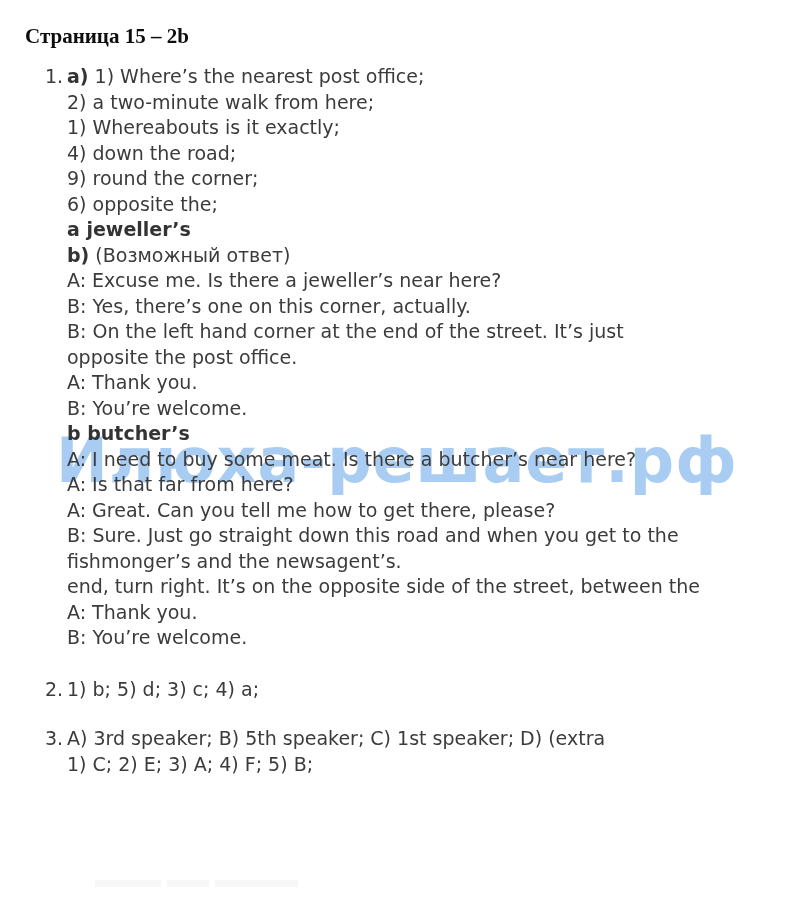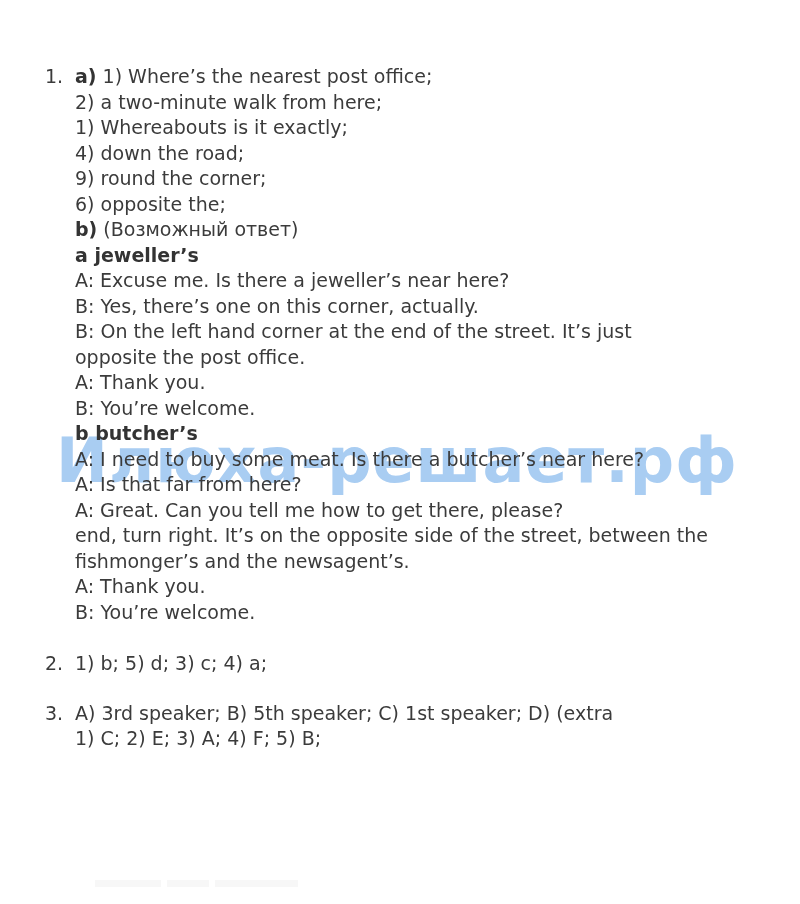--- a/index.html
+++ b/index.html
@@ -59,64 +59,65 @@
   .answer-item:nth-child(3) { margin-top: 24px; }
   .num {
     position: absolute;
     left: 0;
     top: 0;
     line-height: 25.5px;
   }
   .line {
     line-height: 25.5px;
     white-space: nowrap;
-    margin-left: 8px;
   }
   .line b { font-weight: bold; color: #333333; }
   .faint-strip {
     position: absolute;
     height: 7px;
     background: #f7f7f7;
     z-index: 0;
   }
   .strip-1 { left: 95px;  top: 880px; width: 66px; }
   .strip-2 { left: 167px; top: 880px; width: 42px; }
   .strip-3 { left: 215px; top: 880px; width: 83px; }
 </style>
 </head>
 <body>
 
 <div class="page">
   <div class="watermark" style="color: rgb(169, 205, 242);">Илюха-решает.рф</div>
 
+  <div class="header">Страница 15 – 2b</div>
 
   <ol class="answers">
       <li class="answer-item">
         <span class="num">1.</span>
         <div class="lines">
           <div class="line"><b>a)</b> 1) Where’s the nearest post office;</div>
           <div class="line">2) a two-minute walk from here;</div>
           <div class="line">1) Whereabouts is it exactly;</div>
           <div class="line">4) down the road;</div>
           <div class="line">9) round the corner;</div>
           <div class="line">6) opposite the;</div>
+          <div class="line"><b>a jeweller’s</b></div>
           <div class="line"><b>b)</b> (Возможный ответ)</div>
-          <div class="line"><b>a jeweller’s</b></div>
           <div class="line">A: Excuse me. Is there a jeweller’s near here?</div>
           <div class="line">B: Yes, there’s one on this corner, actually.</div>
           <div class="line">B: On the left hand corner at the end of the street. It’s just</div>
           <div class="line">opposite the post office.</div>
           <div class="line">A: Thank you.</div>
           <div class="line">B: You’re welcome.</div>
           <div class="line"><b>b butcher’s</b></div>
           <div class="line">A: I need to buy some meat. Is there a butcher’s near here?</div>
           <div class="line">A: Is that far from here?</div>
           <div class="line">A: Great. Can you tell me how to get there, please?</div>
+          <div class="line">B: Sure. Just go straight down this road and when you get to the</div>
+          <div class="line">fishmonger’s and the newsagent’s.</div>
           <div class="line">end, turn right. It’s on the opposite side of the street, between the</div>
-          <div class="line">fishmonger’s and the newsagent’s.</div>
           <div class="line">A: Thank you.</div>
           <div class="line">B: You’re welcome.</div>
         </div>
       </li>
       <li class="answer-item">
         <span class="num">2.</span>
         <div class="lines">
           <div class="line">1) b; 5) d; 3) c; 4) a;</div>
         </div>
       </li>

